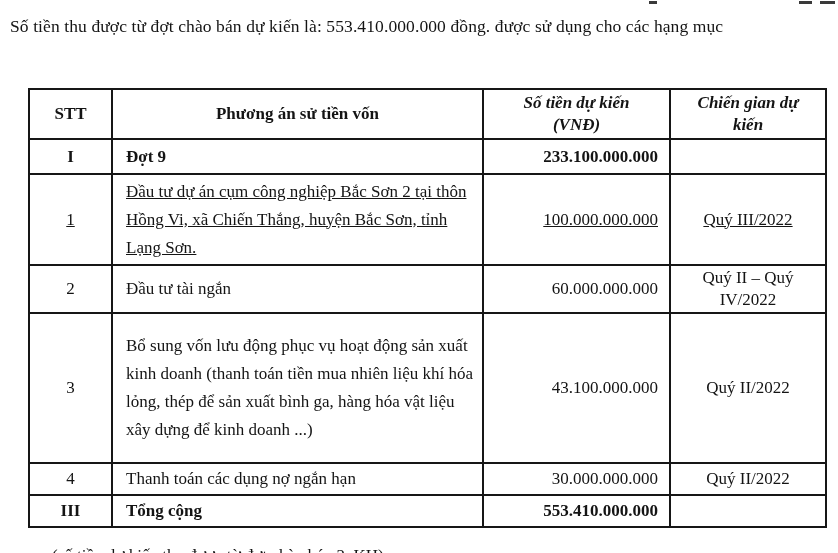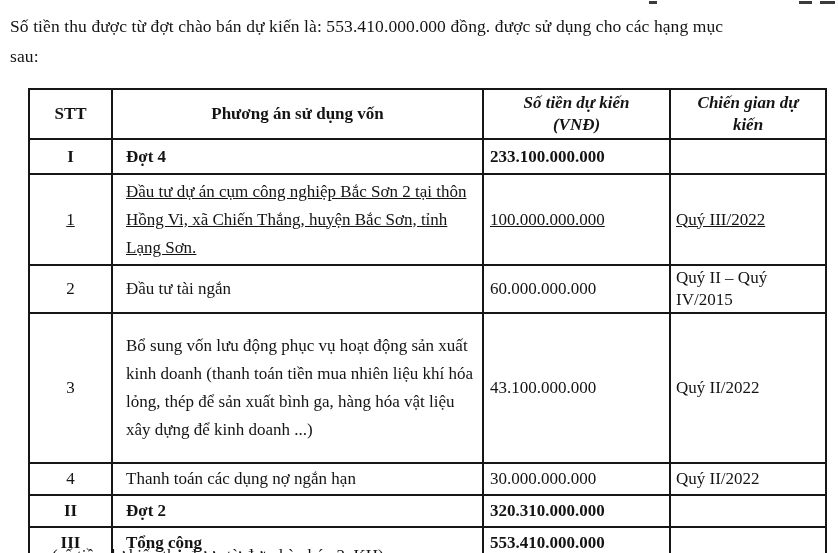--- a/index.html
+++ b/index.html
@@ -57,22 +57,22 @@
     text-align: center;
     line-height: 22px;
     height: 43px;
     padding: 2px 4px;
   }
   .fund-table thead th span { display: block; font-style: italic; }
 
   
   .fund-table td.td-stt    { text-align: center; padding: 1px 2px; }
   .fund-table td.td-plan   { text-align: left; padding-left: 13px; padding-right: 8px; }
-  .fund-table td.td-amount { padding-right: 11px; }
-  .fund-table td.td-time   { text-align: left; line-height: 22px; padding: 1px 5px; }
+  .fund-table td.td-amount { text-align: right; padding-right: 11px; }
+  .fund-table td.td-time   { text-align: center; line-height: 22px; padding: 1px 5px; }
 
   
   tr.r-I   td { height: 31px; }
   tr.r-1   td { height: 87px; text-decoration: underline; }
   tr.r-2   td { height: 39px; }
   tr.r-3   td { height: 146px; }
   tr.r-4   td { height: 27px; }
   tr.r-II  td { height: 23px; }
   tr.r-III td { height: 27px; }
 
@@ -101,80 +101,73 @@
   .speck-b { left: 799px; top: 1px; width: 13px; height: 3px; }
   .speck-c { left: 820px; top: 1px; width: 15px; height: 3px; }
 </style>
 </head>
 <body>
 
 <div class="page">
 
   <div class="intro">
     <span>Số tiền thu được từ đợt chào bán dự kiến là: 553.410.000.000 đồng. được sử dụng cho các hạng mục</span>
-    <span>sau:</span>
   </div>
 
   <table class="fund-table">
     <colgroup>
       <col class="c-stt">
         <col class="c-plan">
         <col class="c-amount">
         <col class="c-time">
     </colgroup>
     <thead>
       <tr>
         <th>STT</th>
-        <th>Phương án sử dụng vốn</th>
+        <th>Phương án sử tiền vốn</th>
         <th>
           <span>Số tiền dự kiến</span>
           <span>(VNĐ)</span>
         </th>
         <th>
           <span>Chiến gian dự</span>
           <span>kiến</span>
         </th>
       </tr>
     </thead>
     <tbody>
       <tr class="r-I section-row">
         <td class="td-stt">I</td>
-        <td class="td-plan">Đợt 4</td>
+        <td class="td-plan">Đợt 9</td>
         <td class="td-amount">233.100.000.000</td>
         <td class="td-time"></td>
       </tr>
       <tr class="r-1">
         <td class="td-stt">1</td>
         <td class="td-plan">Đầu tư dự án cụm công nghiệp Bắc Sơn 2 tại thôn Hồng Vi, xã Chiến Thắng, huyện Bắc Sơn, tỉnh Lạng Sơn.</td>
         <td class="td-amount">100.000.000.000</td>
         <td class="td-time">Quý III/2022</td>
       </tr>
       <tr class="r-2">
         <td class="td-stt">2</td>
         <td class="td-plan">Đầu tư tài ngắn</td>
         <td class="td-amount">60.000.000.000</td>
-        <td class="td-time">Quý II – Quý IV/2015</td>
+        <td class="td-time">Quý II – Quý IV/2022</td>
       </tr>
       <tr class="r-3">
         <td class="td-stt">3</td>
         <td class="td-plan">Bổ sung vốn lưu động phục vụ hoạt động sản xuất kinh doanh (thanh toán tiền mua nhiên liệu khí hóa lỏng, thép để sản xuất bình ga, hàng hóa vật liệu xây dựng để kinh doanh ...)</td>
         <td class="td-amount">43.100.000.000</td>
         <td class="td-time">Quý II/2022</td>
       </tr>
       <tr class="r-4">
         <td class="td-stt">4</td>
         <td class="td-plan">Thanh toán các dụng nợ ngắn hạn</td>
         <td class="td-amount">30.000.000.000</td>
         <td class="td-time">Quý II/2022</td>
-      </tr>
-      <tr class="r-II section-row">
-        <td class="td-stt">II</td>
-        <td class="td-plan">Đợt 2</td>
-        <td class="td-amount">320.310.000.000</td>
-        <td class="td-time"></td>
       </tr>
       <tr class="r-III section-row">
         <td class="td-stt">III</td>
         <td class="td-plan">Tổng cộng</td>
         <td class="td-amount">553.410.000.000</td>
         <td class="td-time"></td>
       </tr>
     </tbody>
   </table>
 

